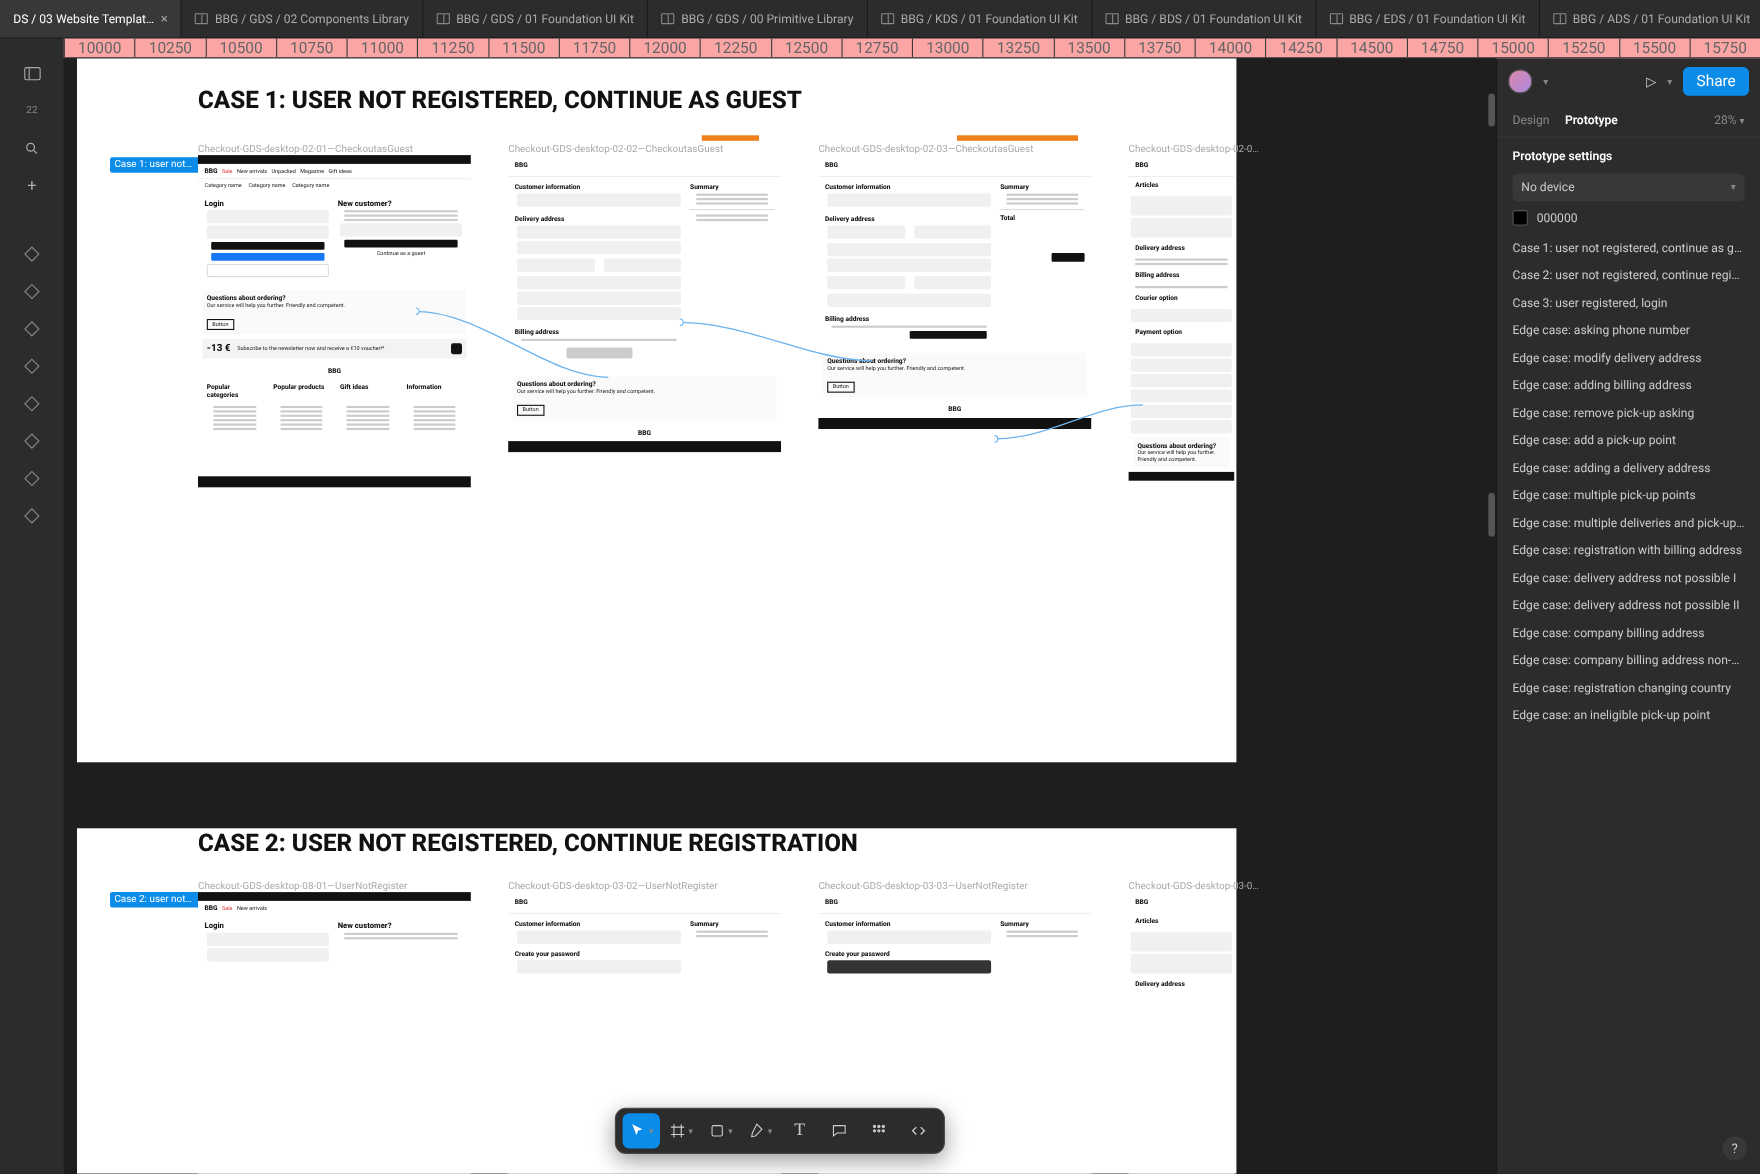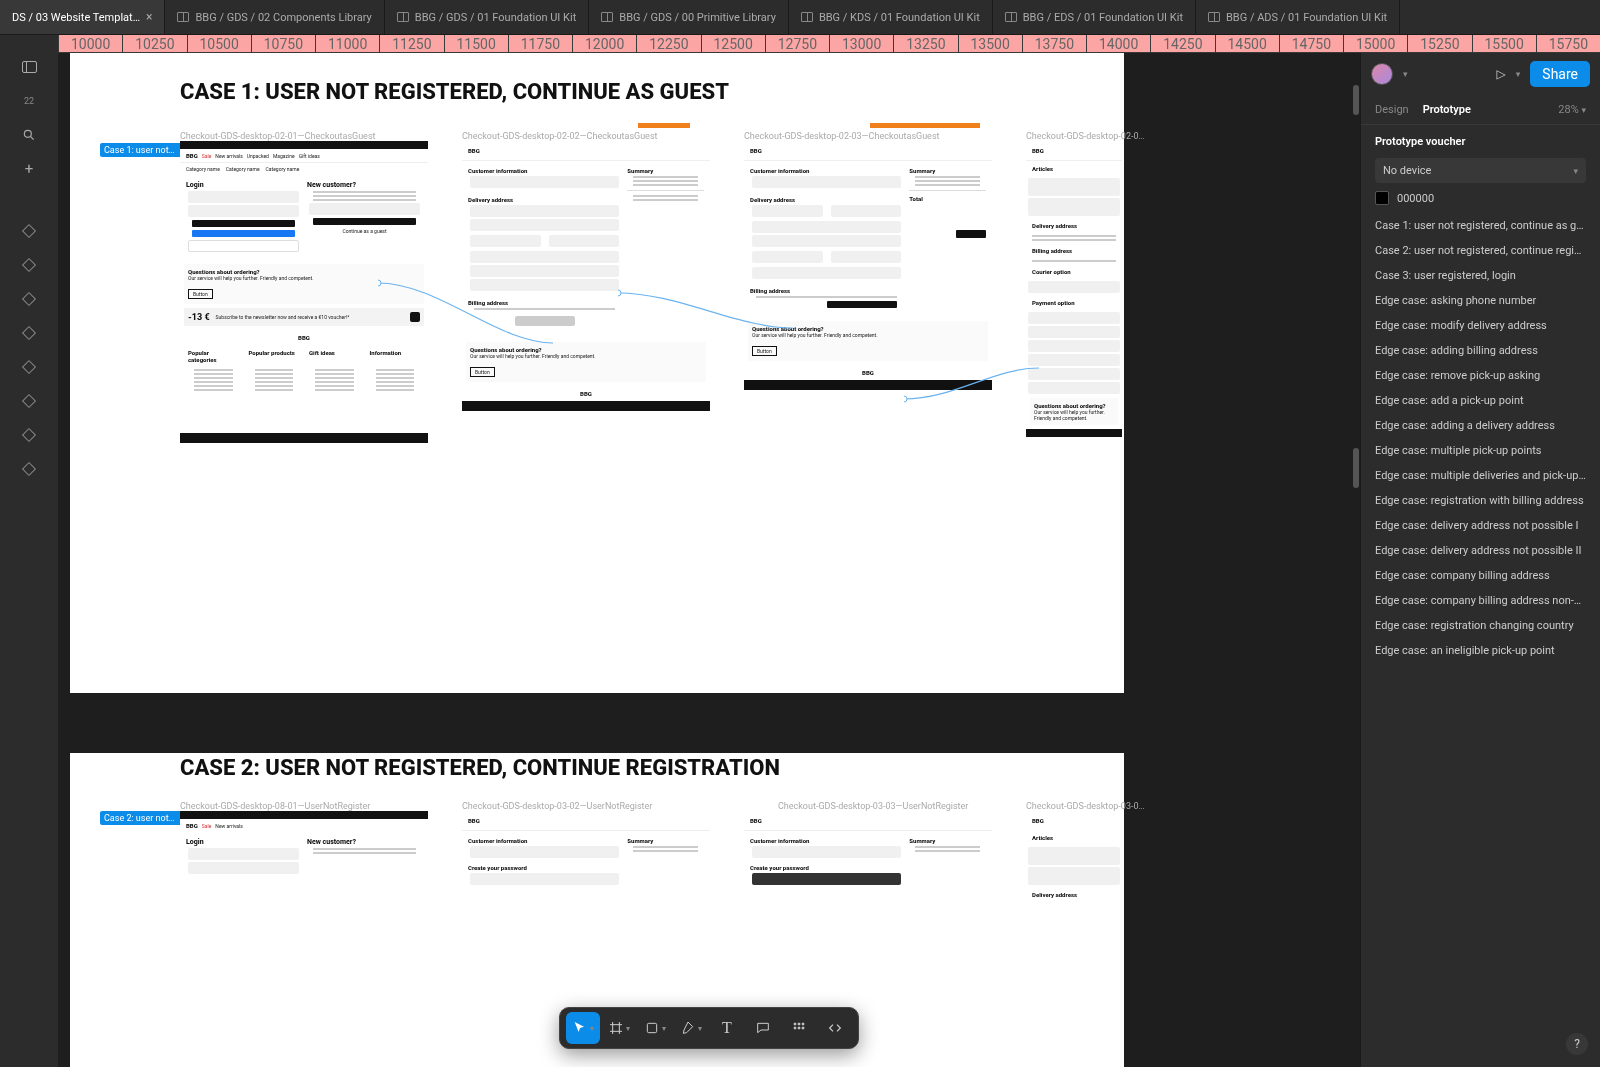--- a/index.html
+++ b/index.html
@@ -101,20 +101,24 @@
       <span class="book-icon"></span>
       <span>BBG / GDS / 01 Foundation UI Kit</span>
     </div>
   <div class="tab">
       <span class="book-icon"></span>
       <span>BBG / GDS / 00 Primitive Library</span>
     </div>
   <div class="tab">
       <span class="book-icon"></span>
       <span>BBG / KDS / 01 Foundation UI Kit</span>
+    </div>
+  <div class="tab">
+      <span class="book-icon"></span>
+      <span>BBG / BDS / 01 Foundation UI Kit</span>
     </div>
   <div class="tab">
       <span class="book-icon"></span>
       <span>BBG / EDS / 01 Foundation UI Kit</span>
     </div>
   <div class="tab">
       <span class="book-icon"></span>
       <span>BBG / ADS / 01 Foundation UI Kit</span>
     </div>
 
@@ -428,21 +432,21 @@
           <path d="M0 20 C 60 20, 120 55, 175 55" stroke="#6bb3ef" stroke-width="1.2" fill="none"></path>
           <circle cx="0" cy="20" r="3" fill="#fff" stroke="#6bb3ef"></circle>
         </svg>
       <svg class="bezier" style="left:846px;top:310px;width:140px;height:60px;">
           <path d="M0 36 C 50 36, 90 5, 135 5" stroke="#6bb3ef" stroke-width="1.2" fill="none"></path>
           <circle cx="0" cy="36" r="3" fill="#fff" stroke="#6bb3ef"></circle>
         </svg>
 
       <div class="frame-label" style="left:122px;top:748px;">Checkout-GDS-desktop-08-01—UserNotRegister</div>
       <div class="frame-label" style="left:404px;top:748px;">Checkout-GDS-desktop-03-02—UserNotRegister</div>
-      <div class="frame-label" style="left:720px;top:748px;">Checkout-GDS-desktop-03-03—UserNotRegister</div>
+      <div class="frame-label" style="left:686px;top:748px;">Checkout-GDS-desktop-03-03—UserNotRegister</div>
       <div class="frame-label" style="left:968px;top:748px;">Checkout-GDS-desktop-03-0…</div>
 
       <div class="frame-tag" style="left:42px;top:758px;">
         <span>Case 2: user not…</span>
         <svg width="10" height="10" viewBox="0 0 24 24" fill="none" stroke="#fff" stroke-width="2">
             <rect x="4" y="4" width="16" height="16" rx="2"></rect>
             <polygon points="10,8 16,12 10,16" fill="#fff"></polygon>
           </svg>
       </div>
 
@@ -571,21 +575,21 @@
       <span class="chev">▾</span>
       <span class="play">▷</span>
       <span class="chev">▾</span>
       <span class="share-btn">Share</span>
     </div>
     <div class="tabs2">
       <span>Design</span>
       <span class="active">Prototype</span>
       <span class="zoom"><span>28%</span> <span class="chev">▾</span></span>
     </div>
-    <div class="section-h">Prototype voucher</div>
+    <div class="section-h">Prototype settings</div>
     <div class="device-row">
       <span>No device</span>
       <span class="chev">▾</span>
     </div>
     <div class="color-row">
       <span class="swatch"></span>
       <span>000000</span>
     </div>
     <div class="flows">
       <div class="flow">Case 1: user not registered, continue as guest</div>

